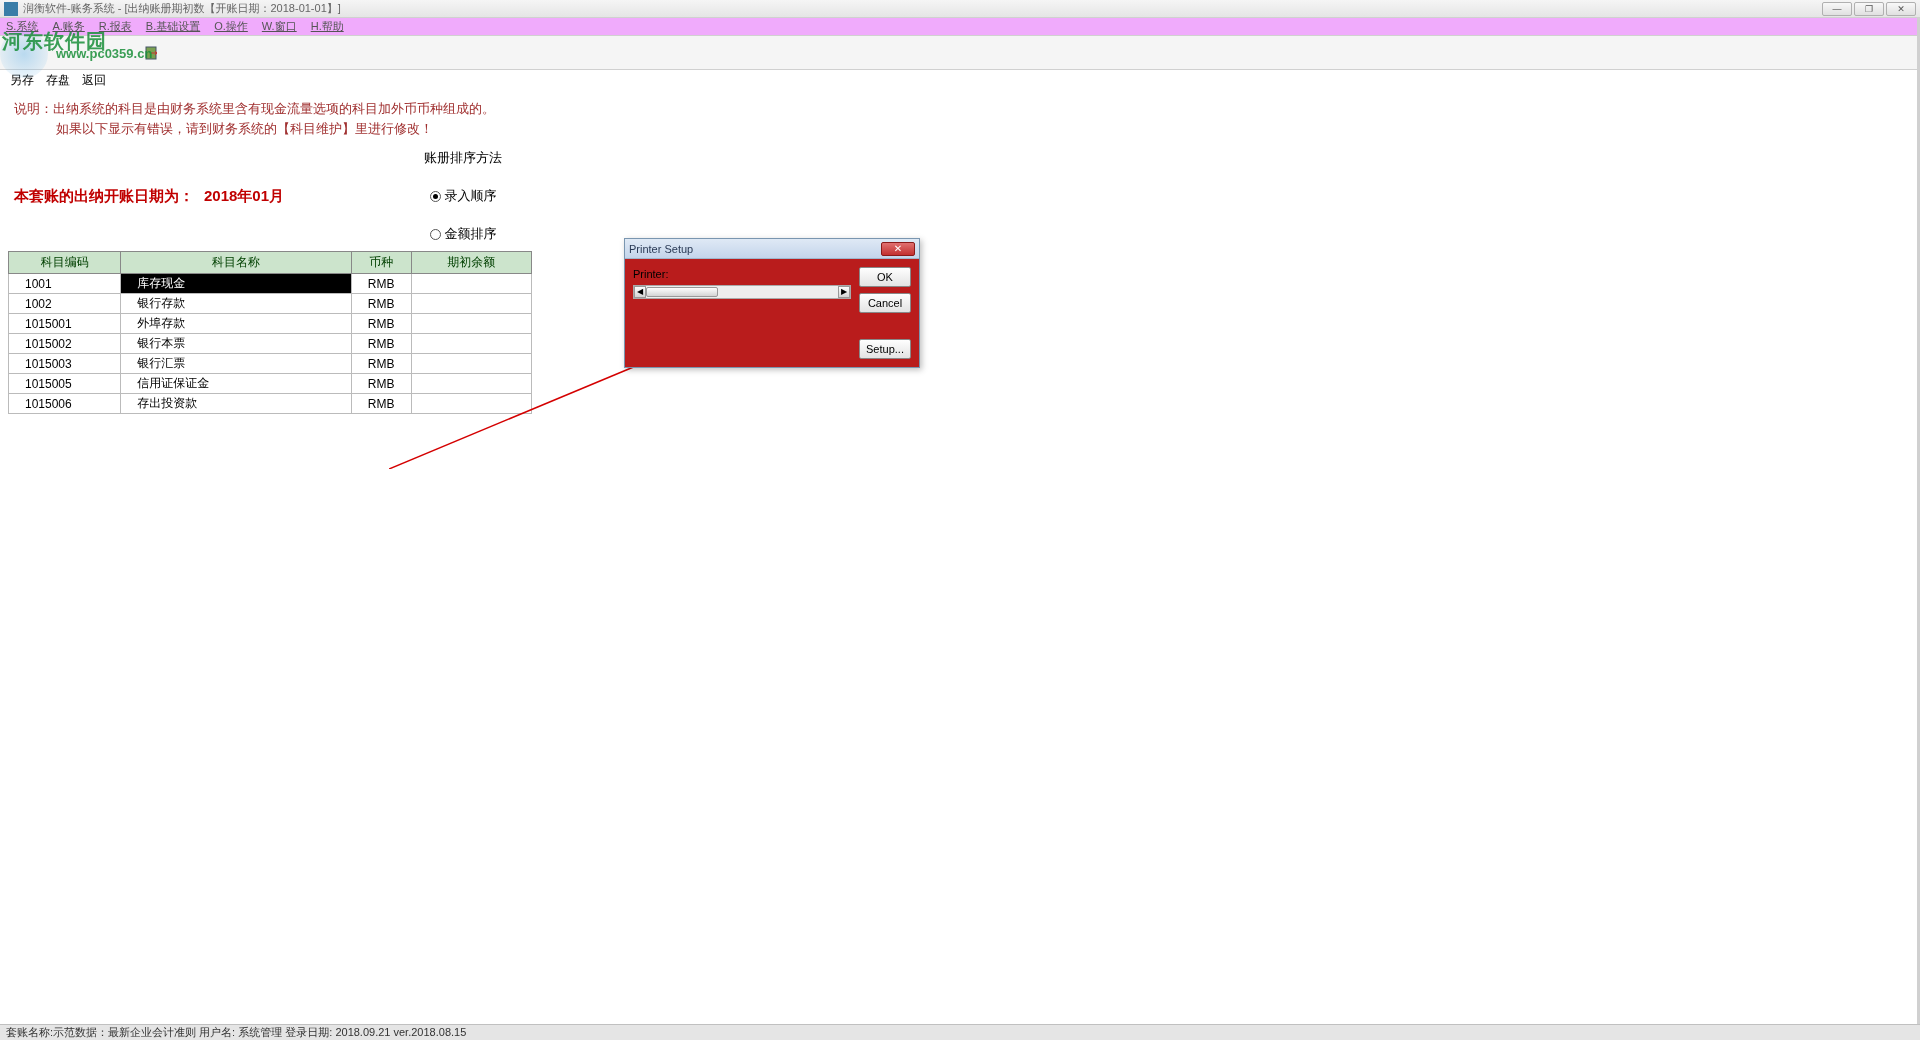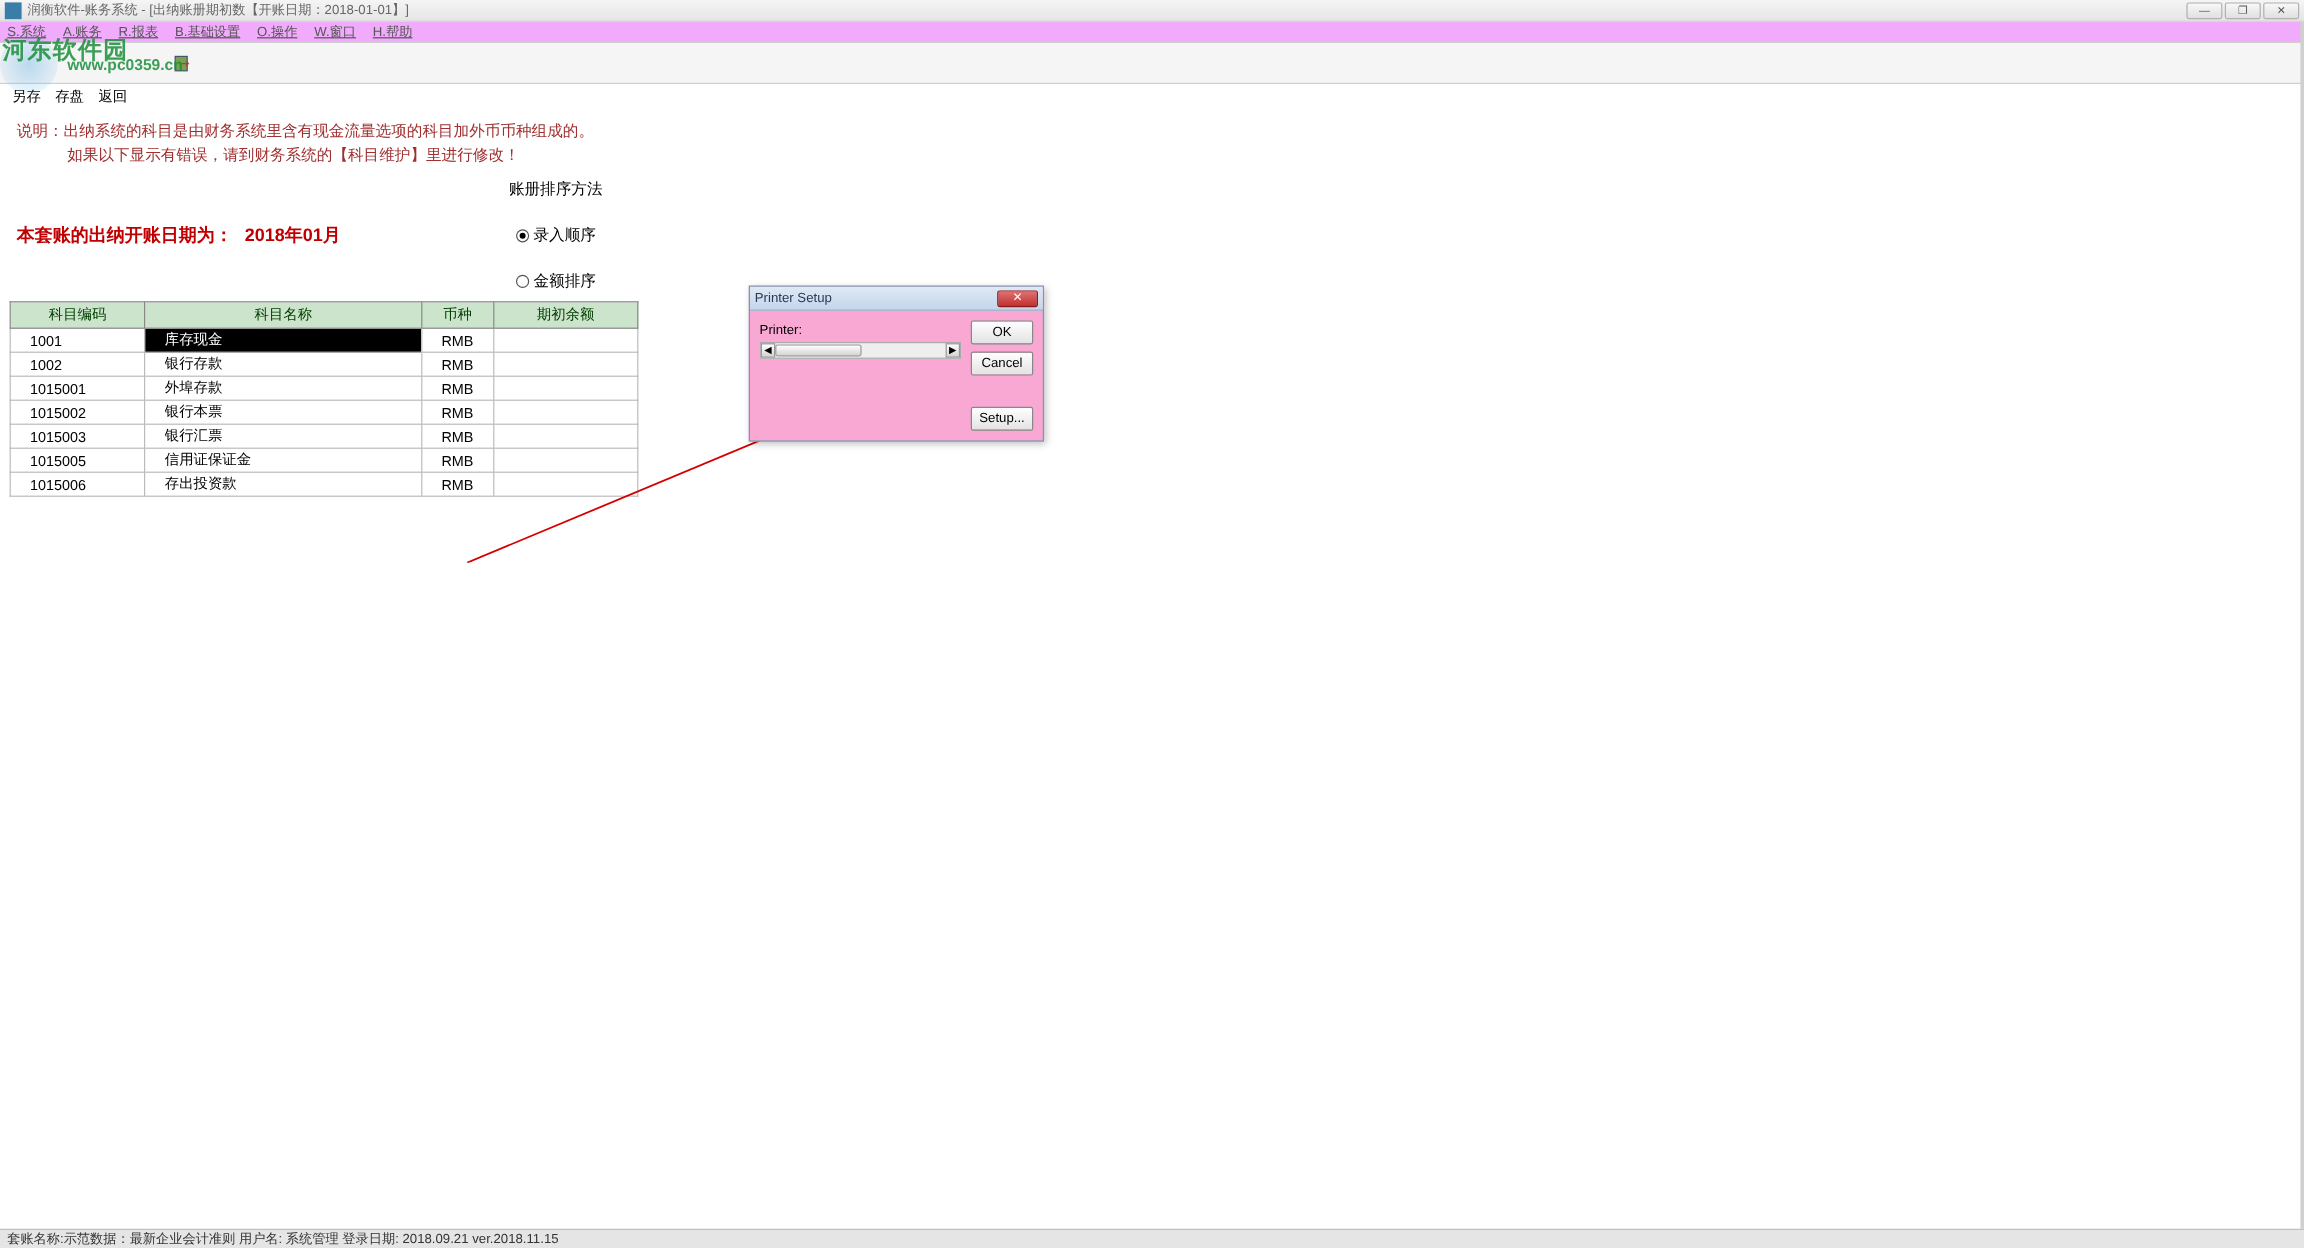--- a/index.html
+++ b/index.html
@@ -171,22 +171,22 @@
   }
   .grid .col-code{width:112px;}
   .grid .col-name{width:230px;}
   .grid .col-curr{width:56px;}
   .grid .col-bal{width:120px;}
   .selected-cell { background:#000 !important; color:#fff; }
   
   .dlg {
     position:absolute;
     left:624px; top:238px;
-    width:246px;
-    background:#f9a8d4;
+    width:296px;
+    background:#b91c1c;
     border:1px solid #7a96b0;
     box-shadow: 2px 2px 6px rgba(0,0,0,0.25);
   }
   .dlg-title {
     height:20px;
     background: linear-gradient(#dfe9f5,#c4d5eb);
     border-bottom:1px solid #9fb6cc;
     display:flex;
     align-items:center;
     padding:0 4px;
@@ -416,14 +416,14 @@
       <button class="dlg-btn">OK</button>
       <button class="dlg-btn">Cancel</button>
       <button class="dlg-btn setup">Setup...</button>
     </div>
   </div>
 </div>
 
 <div class="right-border"></div>
 
 <div class="statusbar">
-  <span>套账名称:示范数据：最新企业会计准则    用户名: 系统管理    登录日期: 2018.09.21   ver.2018.11.15</span>
+  <span>套账名称:示范数据：最新企业会计准则    用户名: 系统管理    登录日期: 2018.09.21   ver.2018.08.15</span>
 </div>
 
 </body></html>

